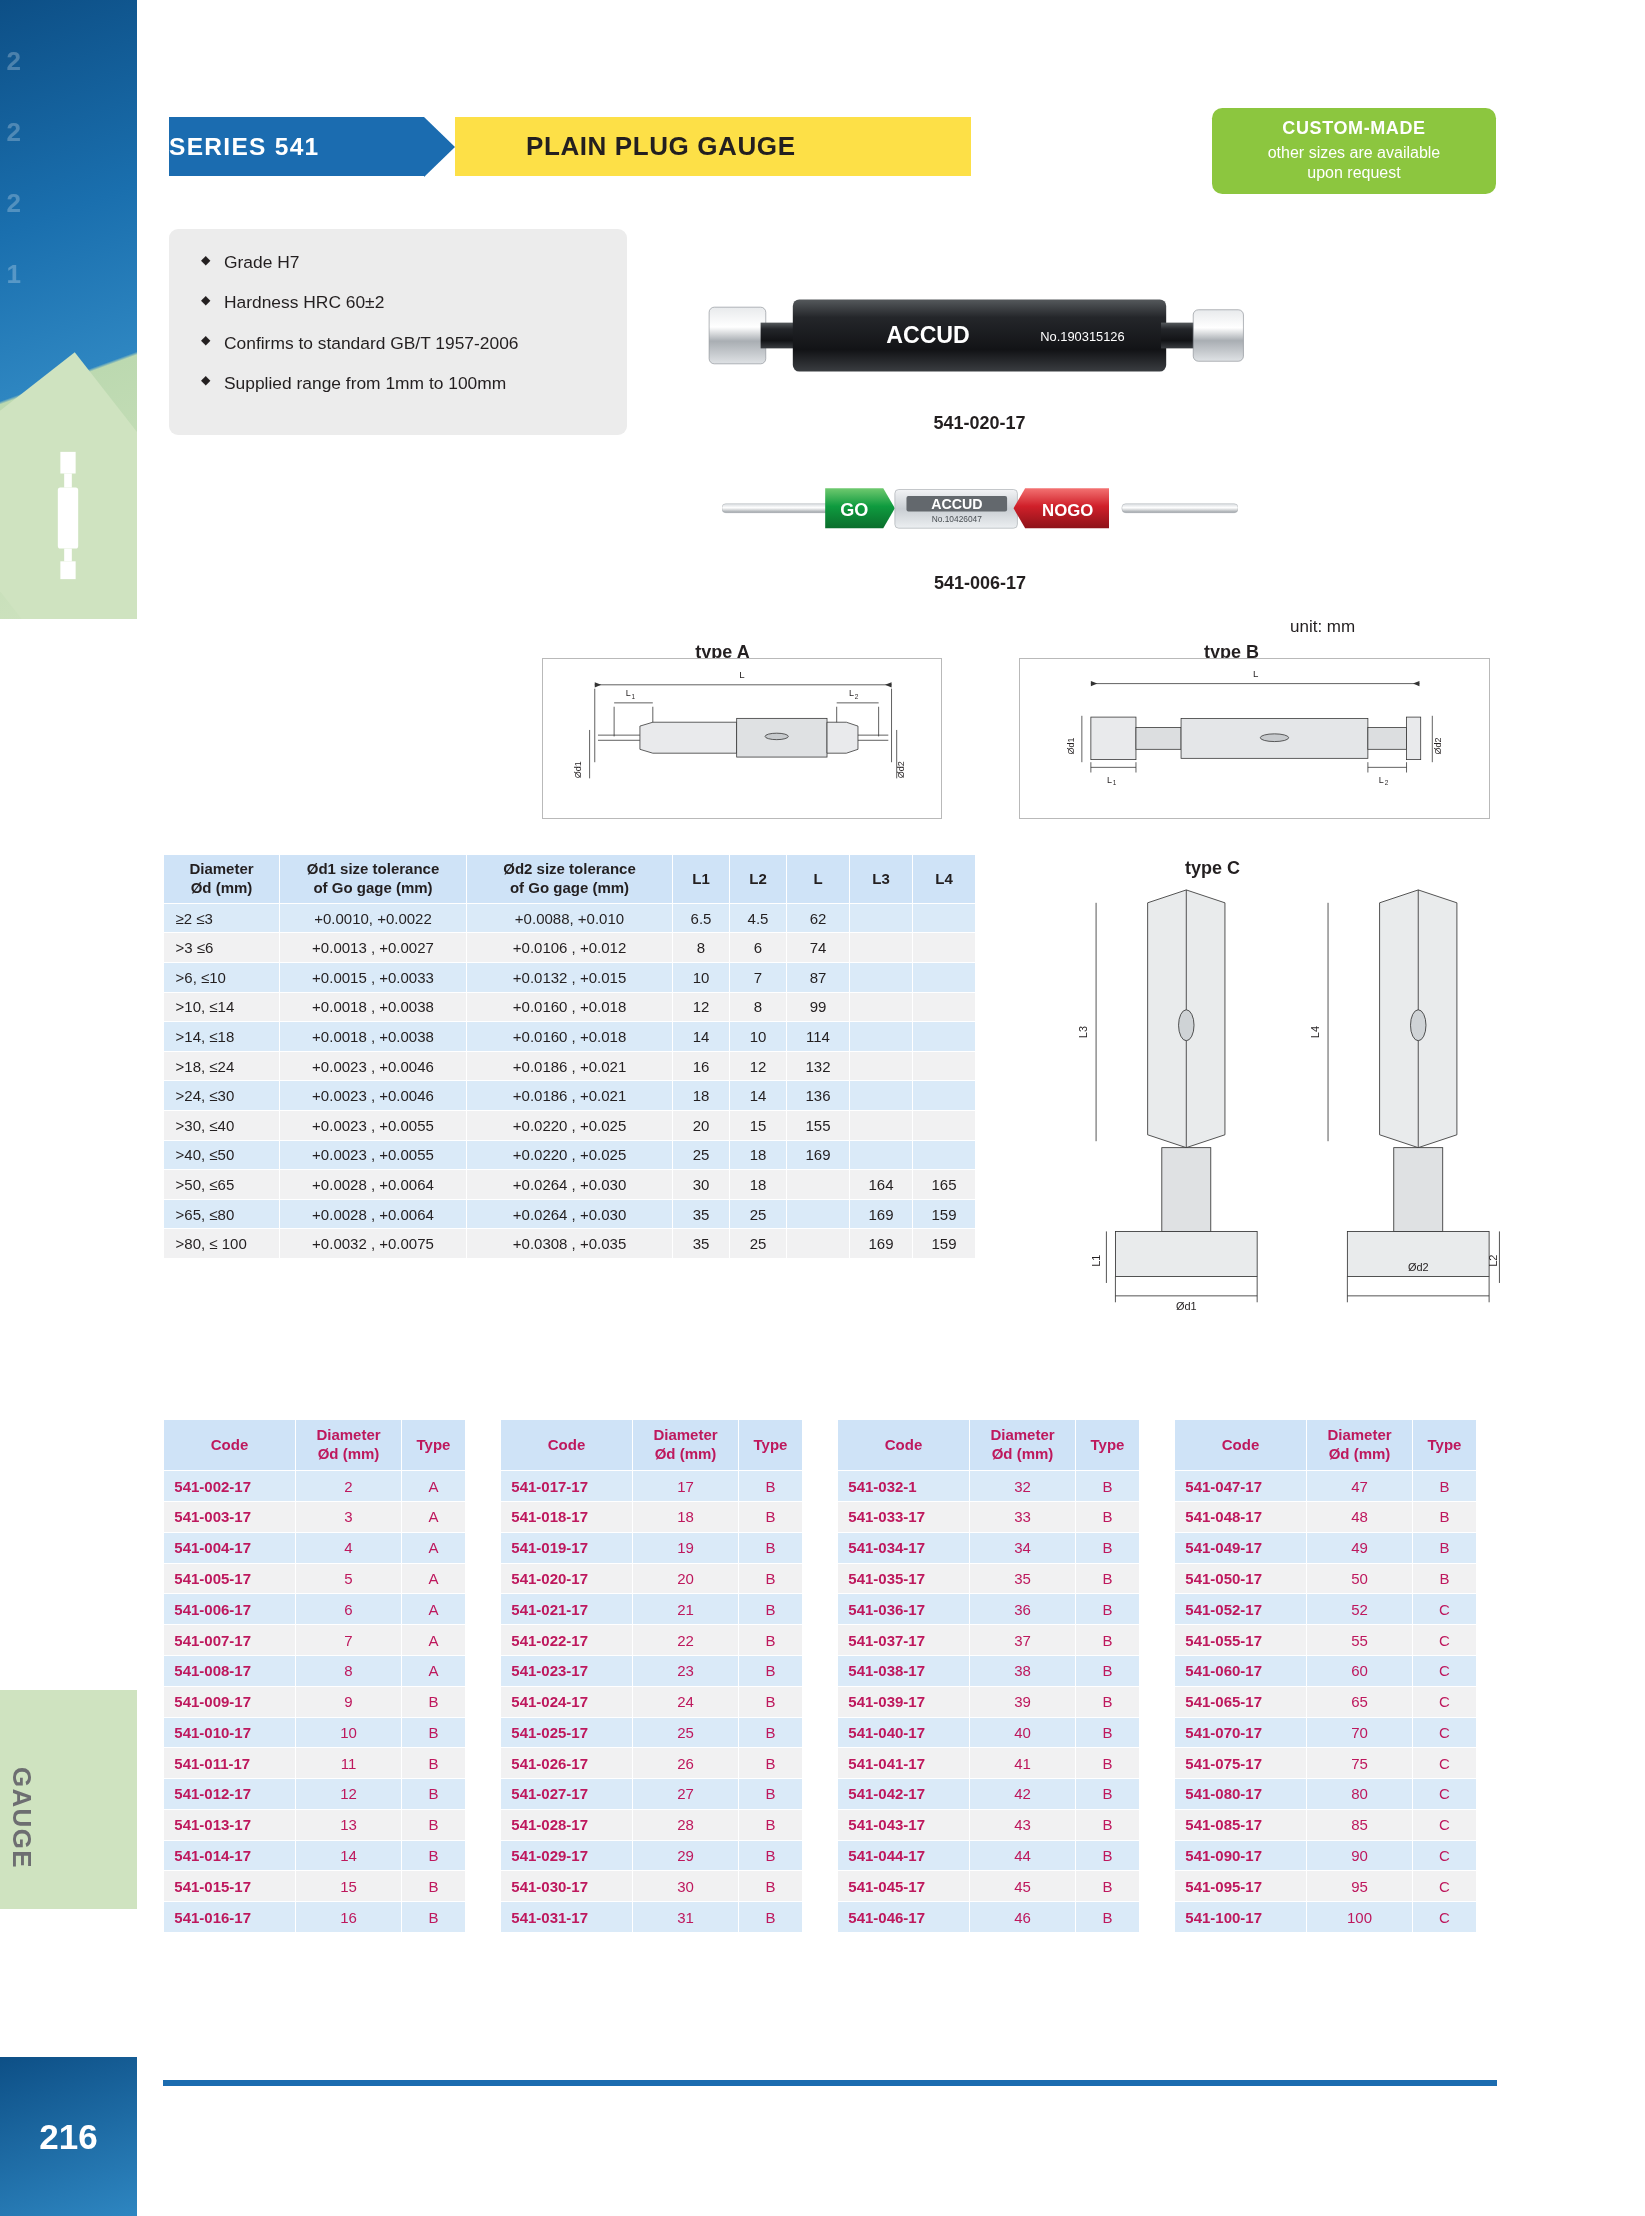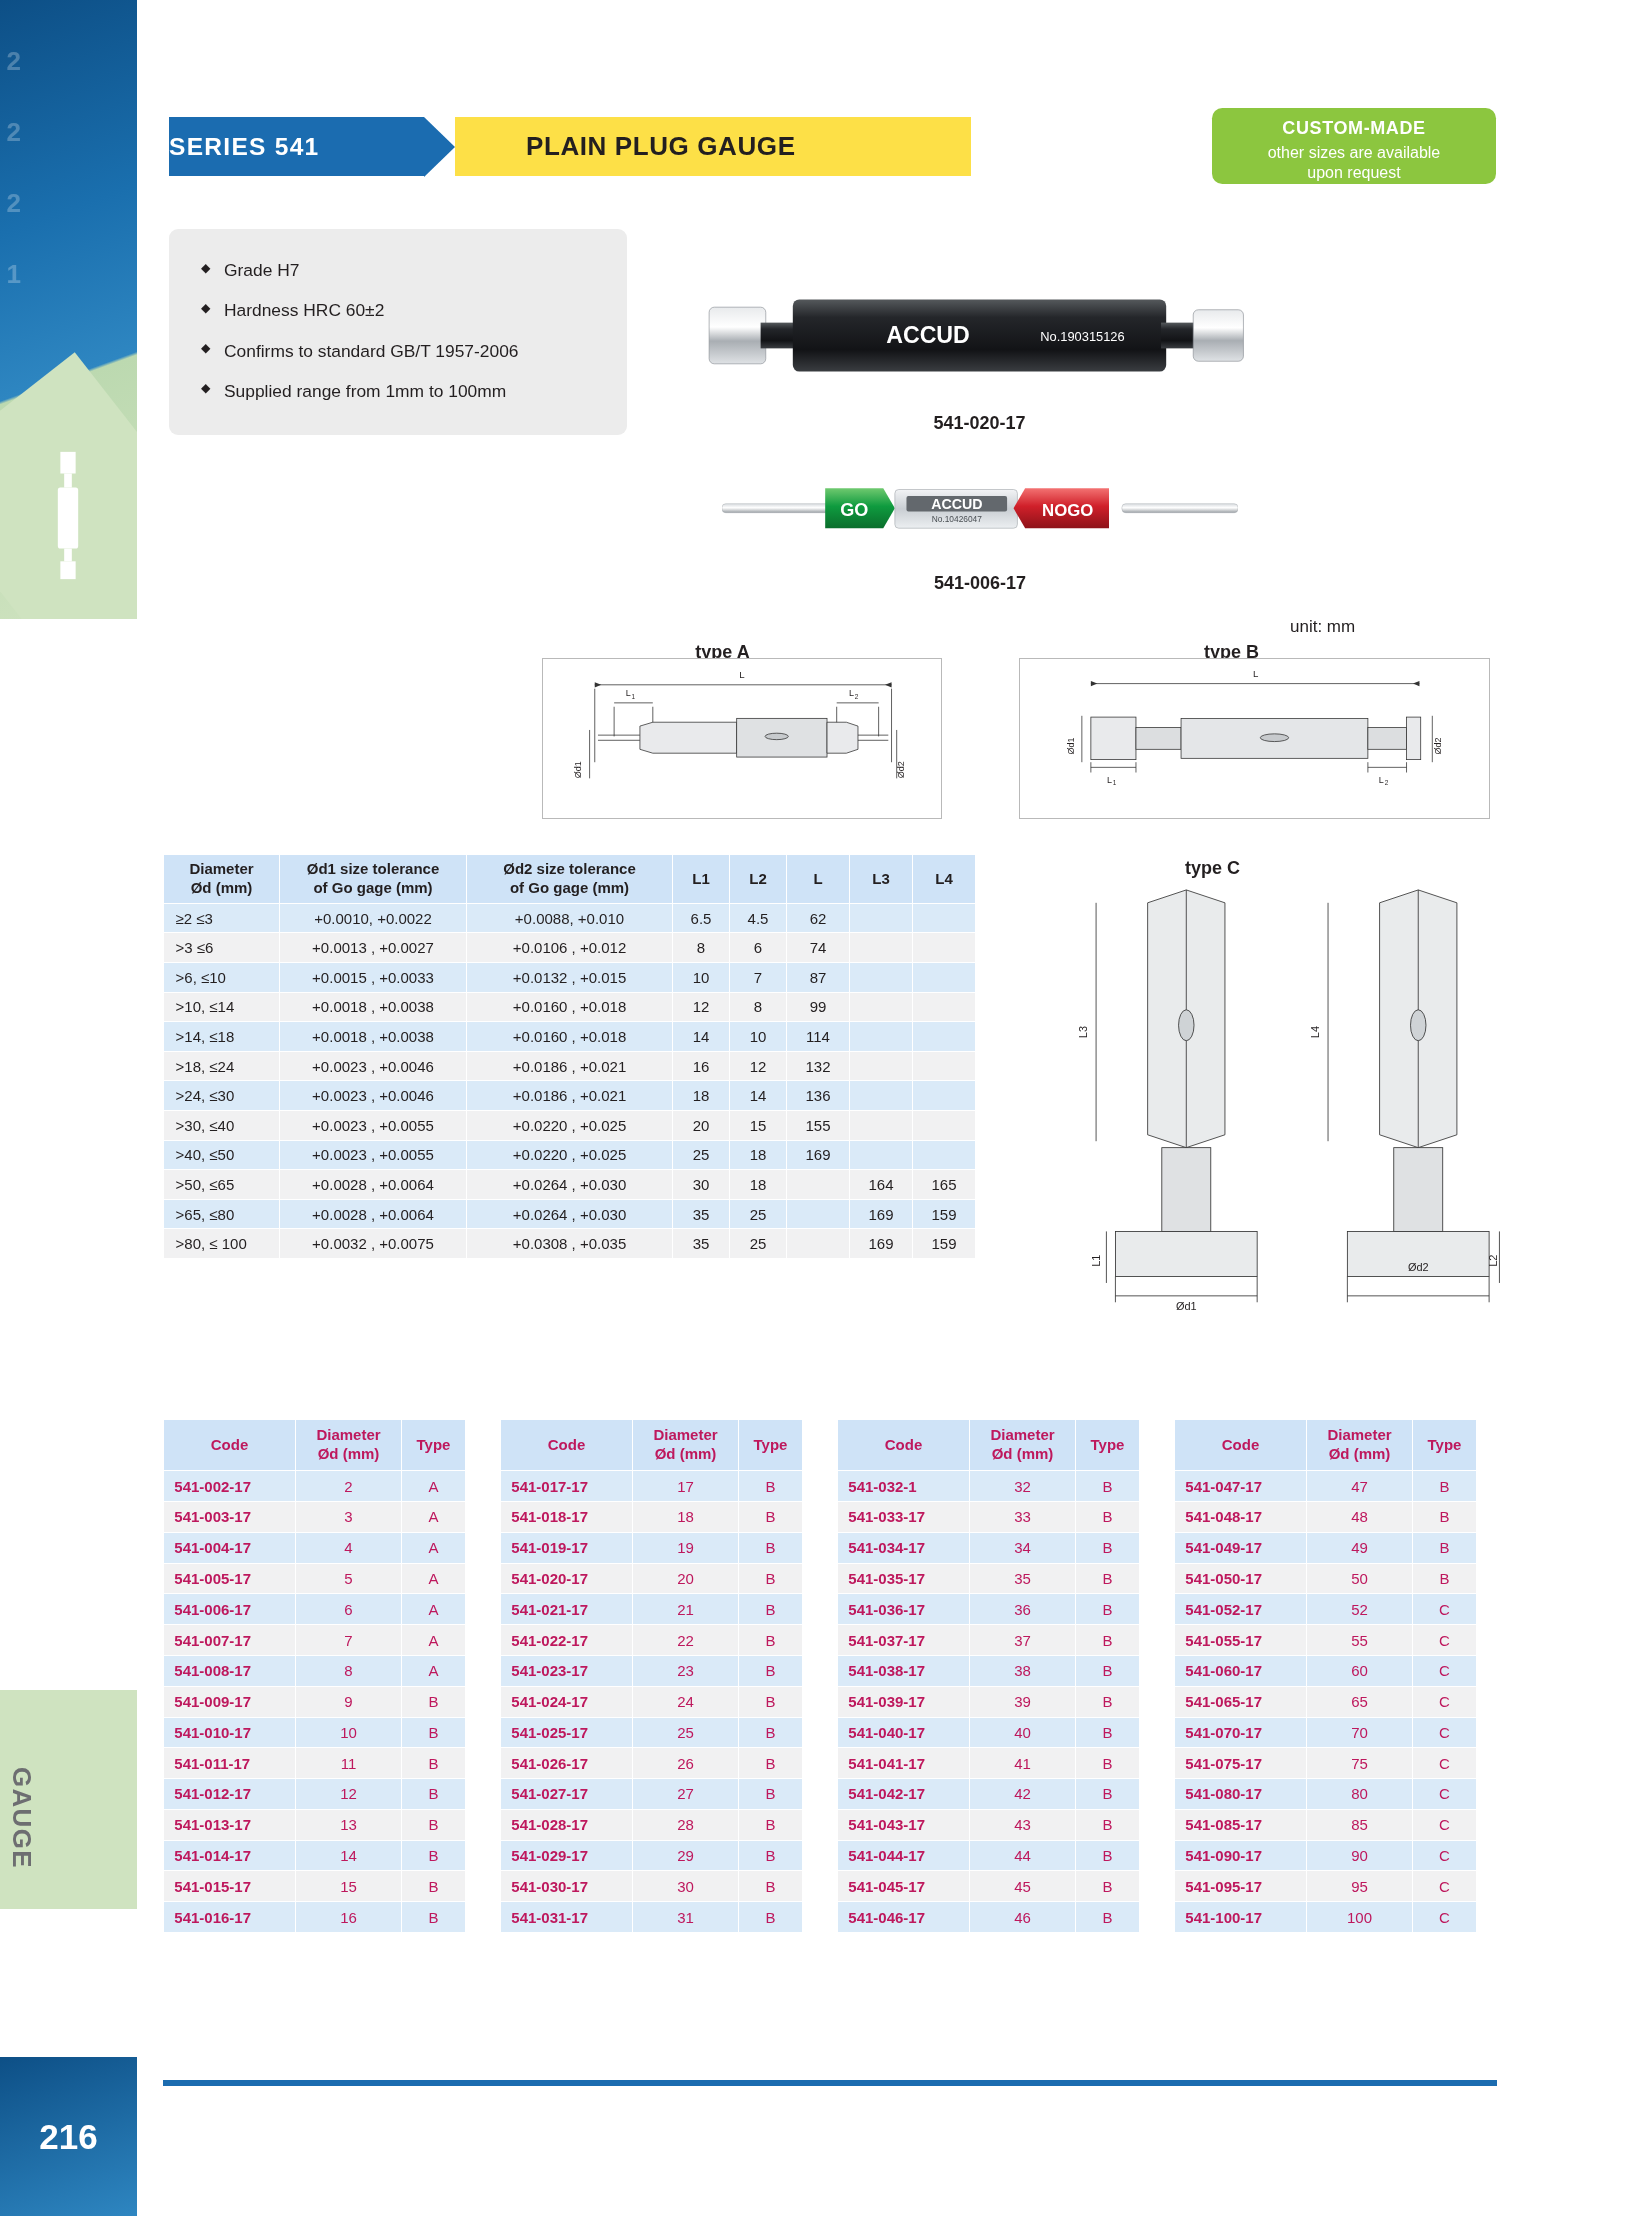--- a/index.html
+++ b/index.html
@@ -56,31 +56,31 @@
     border-top:30px solid transparent; border-bottom:30px solid transparent;
     border-left:31px solid #1b6cb0;
   }
   .title-bar{
     position:absolute; left:455px; top:117px; width:516px; height:59px;
     background:#fde047;
     display:flex; align-items:center; padding-left:71px;
     font-size:26px; font-weight:bold; color:#231f20; letter-spacing:0.6px;
   }
   .custom-made{
-    position:absolute; left:1212px; top:108px; width:284px; height:76px;
+    position:absolute; left:1212px; top:108px; width:284px; height:86px;
     background:#8cc63f; border-radius:10.3px; color:#fff; text-align:center;
     padding-top:10.3px;
   }
   .custom-made .cm-title{ font-size:18px; font-weight:bold; letter-spacing:0.6px;}
   .custom-made .cm-sub{ font-size:16px; line-height:1.25; margin-top:3.9px;}
 
   
   .features{
     position:absolute; left:169px; top:229px; width:458px; height:206px;
-    background:#ececec; border-radius:9px; padding:31px 0 0 28px;
+    background:#ececec; border-radius:9px; padding:23px 0 0 28px;
   }
   .features li{
     list-style:none; font-size:17.4px; color:#231f20; margin-bottom:19.3px;
     position:relative; padding-left:27px;
   }
   .features li:before{
     content:"\25C6"; position:absolute; left:3.9px; top:0.6px; font-size:12.3px; color:#231f20;
   }
   .features ul{ margin:0; padding:0; }
 

